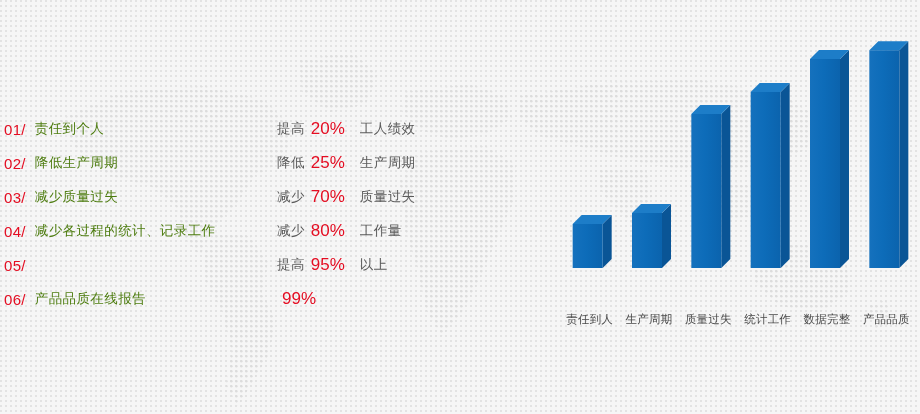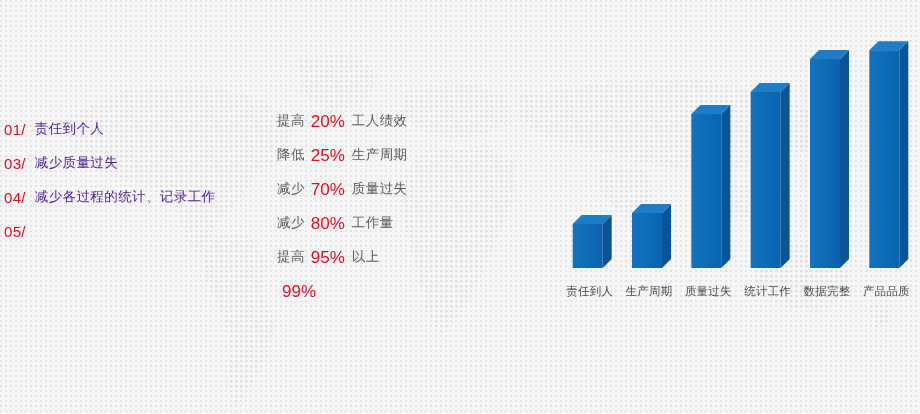--- a/index.html
+++ b/index.html
@@ -43,69 +43,70 @@
     white-space:nowrap;
   }
   .li-idx{
     color:#e40d22;
     font-size:15px;
     letter-spacing:.3px;
     margin-right:9px;
     font-family:"Liberation Sans",sans-serif;
   }
   .li-txt{
-    color:#4c1d95;
+    color:#4d7c0f;
     font-size:13.5px;
     letter-spacing:.4px;
   }
 
   
   #list-mid{
     position:absolute;
     left:277px;top:112px;
     width:270px;
   }
   .mid-row{
     height:34px;
-    display:flex;align-items:flex-start;
+    display:flex;align-items:center;
     white-space:nowrap;
     color:#5a5a5a;
     font-size:13.5px;
     letter-spacing:.4px;
   }
   .mid-pct{
     color:#e40d22;
     font-weight:normal;
     font-size:17px;
     margin:0 5px;
     font-family:"Liberation Sans",sans-serif;
     letter-spacing:0;
   }
   .mid-pre{margin-right:1px;}
-  .mid-post{margin-left:2px;}
+  .mid-post{margin-left:10px;}
 
   
   #chart{
     position:absolute;
     left:560px;top:18px;
     width:356px;height:290px;
   }
   #chart svg{display:block;}
   .axis-labels{
     position:absolute;
     left:560px;top:284px;
     width:356px;
     display:flex;
   }
   .axis-label{
     flex:1 1 0;
     text-align:center;
     color:#4a4a4a;
     font-size:11.5px;
     letter-spacing:.2px;
+    margin-top:28px;
   }
 </style>
 </head>
 <body>
 
 <div class="wrap">
 
   <div id="bg-map">
     <div class="dots"></div>
     <svg viewBox="0 0 920 414" xmlns="http://www.w3.org/2000/svg">
@@ -149,29 +150,37 @@
     </svg>
   </div>
 
   <div id="list-left">
 
     <div class="li-row">
       <span class="li-idx">01/</span>
       <span class="li-txt">责任到个人</span>
     </div>
     <div class="li-row">
+      <span class="li-idx">02/</span>
+      <span class="li-txt">降低生产周期</span>
+    </div>
+    <div class="li-row">
       <span class="li-idx">03/</span>
       <span class="li-txt">减少质量过失</span>
     </div>
     <div class="li-row">
       <span class="li-idx">04/</span>
       <span class="li-txt">减少各过程的统计、记录工作</span>
     </div>
     <div class="li-row">
       <span class="li-idx">05/</span>
+    </div>
+    <div class="li-row">
+      <span class="li-idx">06/</span>
+      <span class="li-txt">产品品质在线报告</span>
     </div>
   </div>
 
   <div id="list-mid">
 
     <div class="mid-row">
       <span class="mid-pre">提高</span>
       <span class="mid-pct">20%</span>
       <span class="mid-post">工人绩效</span>
     </div>

